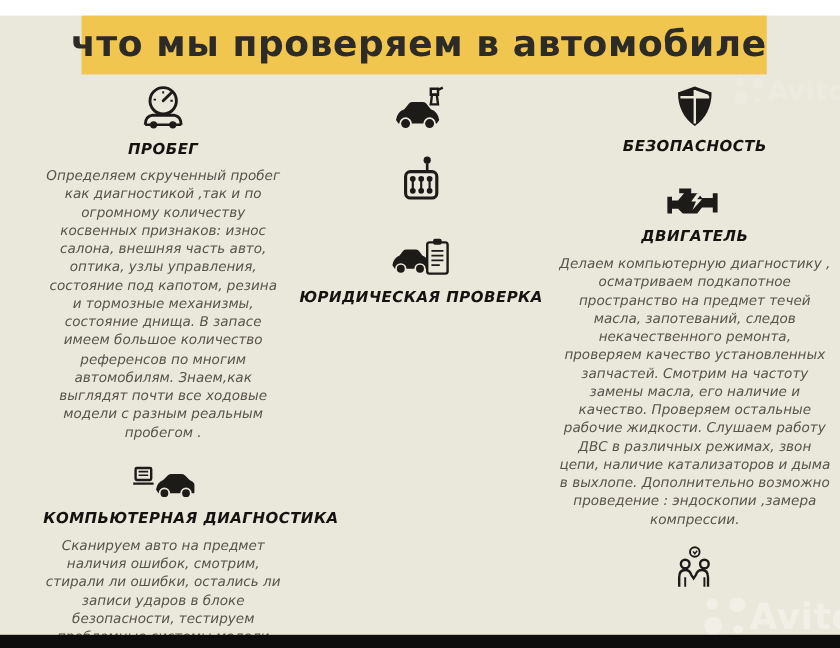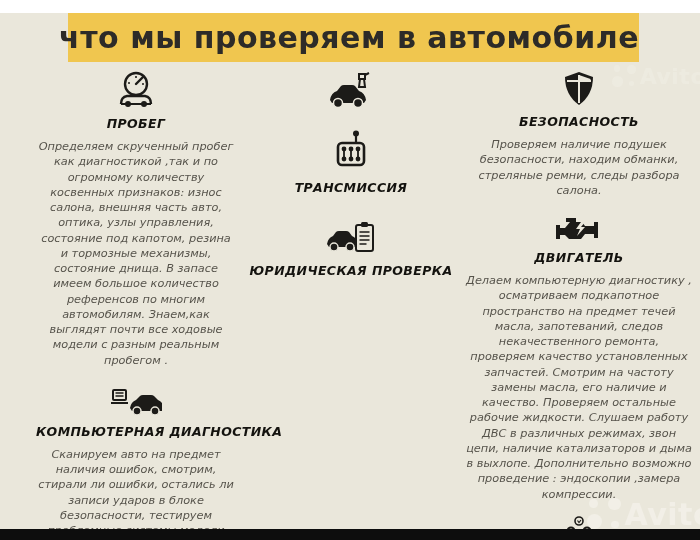--- a/index.html
+++ b/index.html
@@ -129,21 +129,20 @@
                 <circle cx="28" cy="19" r="2.4"></circle>
               <circle cx="14" cy="29" r="2.4"></circle>
                 <circle cx="21" cy="29" r="2.4"></circle>
                 <circle cx="28" cy="29" r="2.4"></circle>
             </g>
             <g stroke="#1c1b18" stroke-width="1.8">
               <path d="M14 19 l0 10 M21 19 l0 10 M28 19 l0 10"></path>
             </g>
           </svg>
         </div>
-        <h3 class="heading">ТРАНСМИССИЯ</h3>
       </div>
 
       <div class="section">
         <div class="icon-wrap">
           <svg width="52" height="40" viewBox="0 0 52 40">
             <path d="M2 27 q1-6 6-8 l3-4 q1-1 3-1 l7 0 q2 0 3 1 l3 4 q5 2 6 8 l-2 3 l-27 0 z" fill="#1c1b18"></path>
             <circle cx="9" cy="30" r="4" fill="#1c1b18" stroke="#eae7db" stroke-width="1.4"></circle>
             <circle cx="25" cy="30" r="4" fill="#1c1b18" stroke="#eae7db" stroke-width="1.4"></circle>
             <g fill="#eae7db" stroke="#1c1b18" stroke-width="2">
               <rect x="31" y="8" width="17" height="26" rx="2"></rect>
@@ -162,21 +161,20 @@
     <div class="col">
       <div class="section">
         <div class="icon-wrap">
           <svg width="34" height="38" viewBox="0 0 34 38">
             <path d="M17 2 L31 7 q0 18 -14 28 Q3 25 3 7 Z" fill="#1c1b18"></path>
             <path d="M17 5 L17 33 M5 11 L29 11" stroke="#eae7db" stroke-width="2"></path>
             <path d="M17 5 L28.5 9 q0 0.5 0 1 L17 10 Z" fill="#eae7db"></path>
           </svg>
         </div>
         <h3 class="heading">БЕЗОПАСНОСТЬ</h3>
-        <p class="body">Проверяем наличие подушек безопасности, находим обманки, стреляные ремни, следы разбора салона.</p>
       </div>
 
       <div class="section">
         <div class="icon-wrap">
           <svg width="46" height="32" viewBox="0 0 46 32">
             <path d="M10 6 l10 0 l0 4 l6 0 l3 4 l9 0 l0-4 l4 0 l0 16 l-4 0 l0-4 l-9 0 l-4 5 l-12 0 l-4-4 l-5 0 l0 4 l-4 0 l0-14 l4 0 l0 3 l5 0 l5-6 l-4 0 z" fill="#1c1b18"></path>
             <path d="M25 10 l-5 7 l4 0 l-3 7 l8-9 l-4 0 l4-5 z" fill="#eae7db"></path>
           </svg>
         </div>
         <h3 class="heading">ДВИГАТЕЛЬ</h3>

